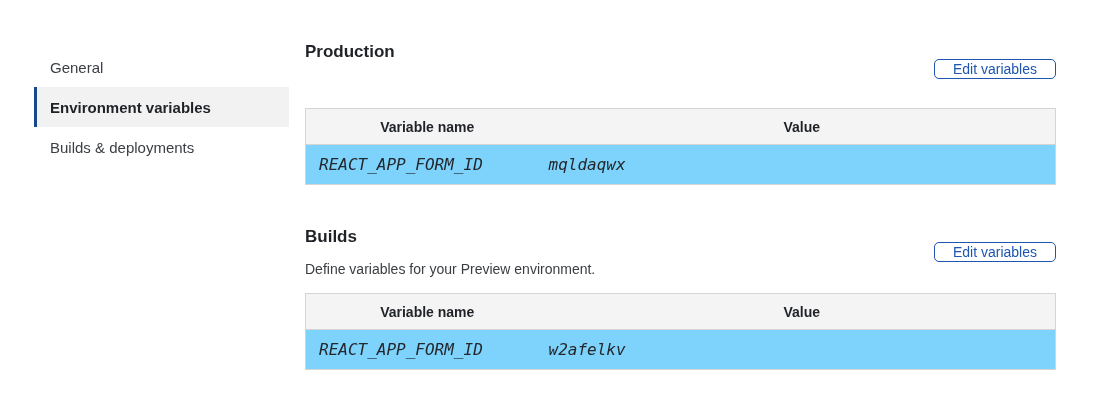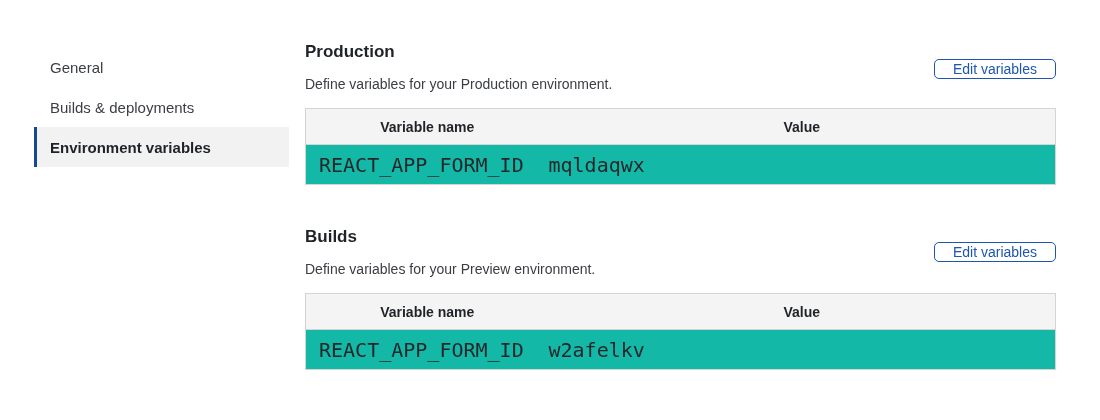--- a/index.html
+++ b/index.html
@@ -93,45 +93,45 @@
     font-size: 14px;
     font-weight: 700;
     color: #1f2226;
     padding-left: 13px;
     border-bottom: 1px solid var(--table-border, #d4d4d4);
   }
   .vars-table td {
     height: 40px;
     vertical-align: middle;
     font-family: "DejaVu Sans Mono", "Liberation Mono", monospace;
-    font-size: 20px;
+    font-size: 16px;
     color: #24272b;
     padding-left: 13px;
-    background: #14b8a6;
+    background: #7dd3fc;
+    font-style: italic;
   }
   .vars-table .col-name { width: 230px; }
 </style>
 </head>
 <body>
 
 <nav class="sidebar">
   <div class="sidebar-item">
     <span>General</span>
   </div>
+  <div class="sidebar-item selected">
+    <span>Environment variables</span>
+  </div>
   <div class="sidebar-item">
     <span>Builds &amp; deployments</span>
-  </div>
-  <div class="sidebar-item selected">
-    <span>Environment variables</span>
   </div>
 </nav>
 
 <section class="section section-production">
   <h2 class="section-title">Production</h2>
-  <p class="section-desc">Define variables for your Production environment.</p>
   <button class="edit-btn">Edit variables</button>
   <table class="vars-table">
     <thead>
       <tr>
         <th class="col-name">Variable name</th>
         <th>Value</th>
       </tr>
     </thead>
     <tbody>
       <tr>

